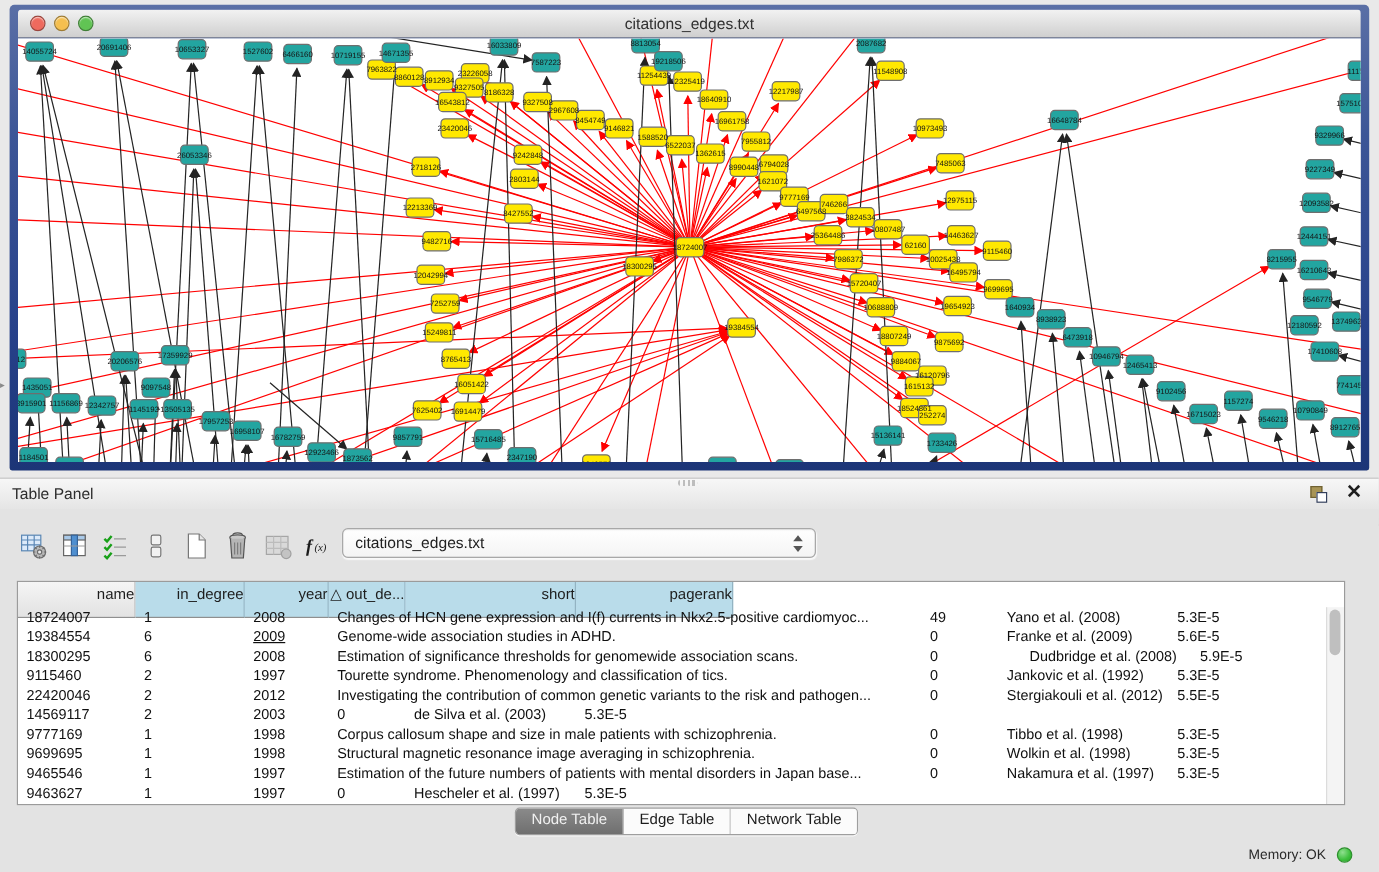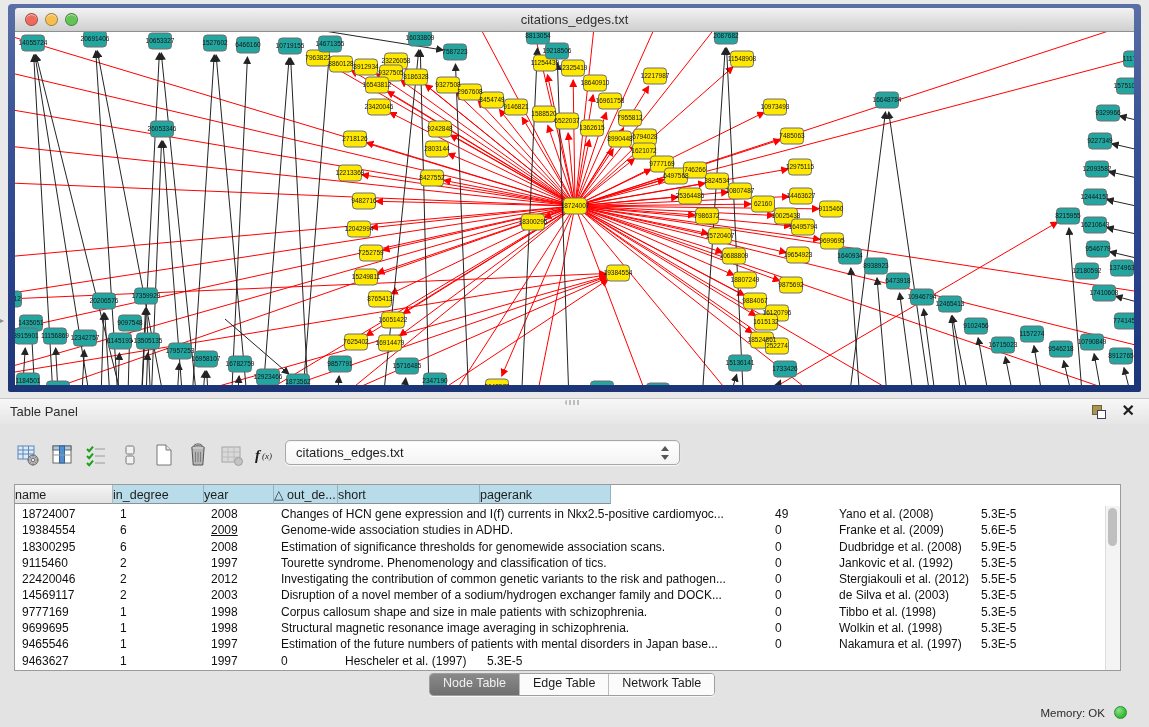--- a/index.html
+++ b/index.html
@@ -41,21 +41,21 @@
     background:linear-gradient(#ffffff,#f4f4f4);border:1px solid #a8a8a8;border-radius:5px;
     box-shadow:0 1px 1px rgba(255,255,255,.8), inset 0 1px 1px rgba(0,0,0,.05);}
   .dropdown-text{position:absolute;left:10px;top:4px;font-size:13px;color:#1f1f1f;}
   .stepper{position:absolute;right:10px;top:5px;width:9px;height:14px;}
   .stepper .up{position:absolute;left:1px;top:0;width:0;height:0;border-left:4px solid transparent;border-right:4px solid transparent;border-bottom:5px solid #555;}
   .stepper .dn{position:absolute;left:1px;bottom:0;width:0;height:0;border-left:4px solid transparent;border-right:4px solid transparent;border-top:5px solid #555;}
   
   .table-block{position:absolute;left:14px;top:60px;width:1107px;height:187px;background:#fff;
     border:1px solid #9b9b9b;box-sizing:border-box;overflow:hidden;}
   .thead{display:flex;height:21px;}
-  .th{flex:none;box-sizing:border-box;height:19px;line-height:20px;text-align:left;
+  .th{flex:none;box-sizing:border-box;height:30px;line-height:20px;text-align:right;
     font-size:12.5px;color:#1d1d1d;background:#b9dcea;border-right:1px solid #93b3c2;border-bottom:1px solid #8f8f8f;
     overflow:hidden;white-space:nowrap;}
   .th.th-name{background:linear-gradient(#f5f5f5,#e2e2e2);border-right:1px solid #b5b5b5;}
   .tbody{position:relative;}
   .tr{display:flex;height:16.3px;}
   .td{flex:none;box-sizing:border-box;padding-left:7px;font-size:12px;color:#101010;
     line-height:16.3px;overflow:hidden;white-space:nowrap;}
   .vscroll{position:absolute;right:0;top:21px;width:15px;height:164px;background:#f4f4f4;border-left:1px solid #dcdcdc;box-sizing:border-box;}
   .vthumb{position:absolute;left:2px;top:2px;width:9px;height:38px;background:#bfbfbf;border-radius:5px;}
   
@@ -637,21 +637,21 @@
             <div class="td" style="width: 64px;">0</div>
             <div class="td" style="width: 142px;">Franke et al. (2009)</div>
             <div class="td" style="width: 131px;">5.6E-5</div>
           </div>
           <div class="tr">
             <div class="td" style="width: 98px;">18300295</div>
             <div class="td" style="width: 91px;">6</div>
             <div class="td" style="width: 70px;">2008</div>
             <div class="td" style="width: 494px;">Estimation of significance thresholds for genomewide association scans.</div>
             <div class="td" style="width: 64px;">0</div>
-            <div class="td" style="width: 142px;">Dudbridge et al. (2008)</div>
+            <div class="td" style="width: 142px; margin-left: 19px;">Dudbridge et al. (2008)</div>
             <div class="td" style="width: 131px;">5.9E-5</div>
           </div>
           <div class="tr">
             <div class="td" style="width: 98px;">9115460</div>
             <div class="td" style="width: 91px;">2</div>
             <div class="td" style="width: 70px;">1997</div>
             <div class="td" style="width: 494px;">Tourette syndrome. Phenomenology and classification of tics.</div>
             <div class="td" style="width: 64px;">0</div>
             <div class="td" style="width: 142px;">Jankovic et al. (1992)</div>
             <div class="td" style="width: 131px;">5.3E-5</div>
@@ -662,21 +662,20 @@
             <div class="td" style="width: 70px;">2012</div>
             <div class="td" style="width: 494px;">Investigating the contribution of common genetic variants to the risk and pathogen...</div>
             <div class="td" style="width: 64px;">0</div>
             <div class="td" style="width: 142px;">Stergiakouli et al. (2012)</div>
             <div class="td" style="width: 131px;">5.5E-5</div>
           </div>
           <div class="tr">
             <div class="td" style="width: 98px;">14569117</div>
             <div class="td" style="width: 91px;">2</div>
             <div class="td" style="width: 70px;">2003</div>
-            <div class="td" style="width: 494px;">Disruption of a novel member of a sodium/hydrogen exchanger family and DOCK...</div>
             <div class="td" style="width: 64px;">0</div>
             <div class="td" style="width: 142px;">de Silva et al. (2003)</div>
             <div class="td" style="width: 131px;">5.3E-5</div>
           </div>
           <div class="tr">
             <div class="td" style="width: 98px;">9777169</div>
             <div class="td" style="width: 91px;">1</div>
             <div class="td" style="width: 70px;">1998</div>
             <div class="td" style="width: 494px;">Corpus callosum shape and size in male patients with schizophrenia.</div>
             <div class="td" style="width: 64px;">0</div>

